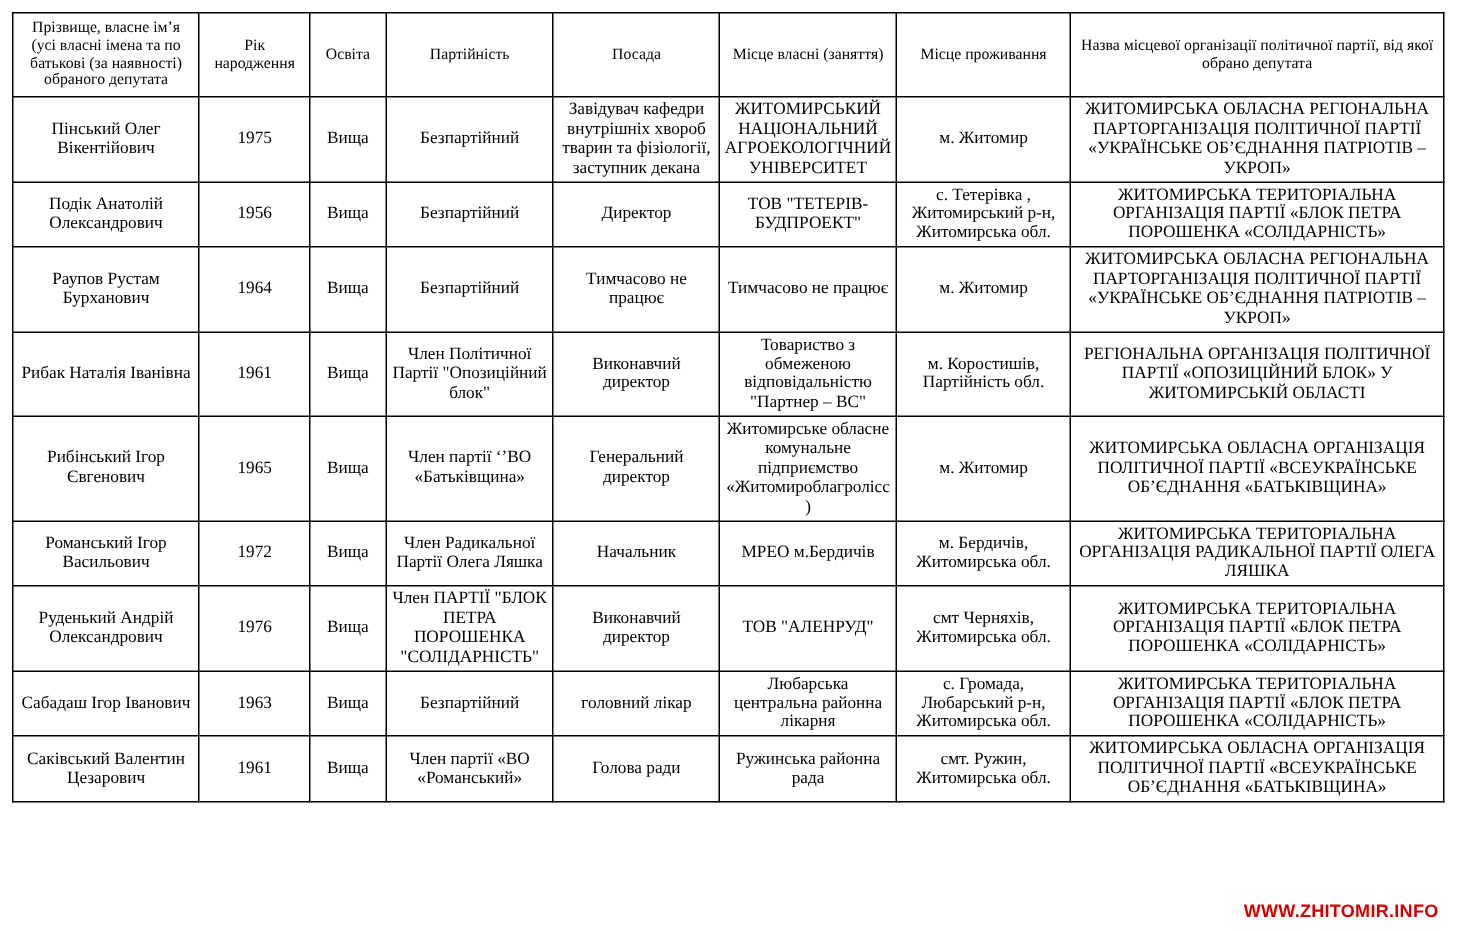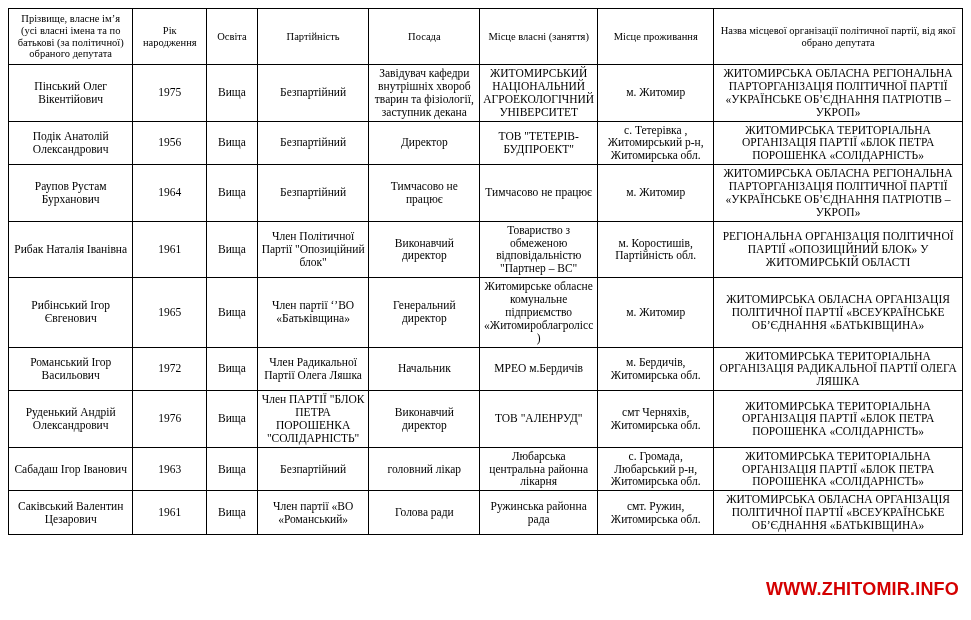--- a/index.html
+++ b/index.html
@@ -60,24 +60,24 @@
     text-align: left;
     padding-left: 6px;
   }
   td.party-org {
     font-size: 11px;
     margin-top: 48px;
   }
   .footer-brand {
     position: absolute;
     right: 12px;
-    bottom: 20px;
+    bottom: 6px;
     color: #d40000;
     font-family: "Liberation Sans", sans-serif;
-    font-size: 18px;
+    font-size: 12px;
     font-weight: bold;
     letter-spacing: 0.2px;
   }
 </style>
 </head>
 <body>
 
 <div class="page">
   <table class="deputies">
     <colgroup>
@@ -85,21 +85,21 @@
         <col class="c1">
         <col class="c2">
         <col class="c3">
       <col class="c4">
         <col class="c5">
         <col class="c6">
         <col class="c7">
     </colgroup>
     <thead>
       <tr>
-        <th>Прізвище, власне ім’я (усі власні імена та по батькові (за політичної) обраного депутата</th>
+        <th>Прізвище, власне ім’я (усі власні імена та по батькові (за наявності) обраного депутата</th>
         <th>Рік народження</th>
         <th>Освіта</th>
         <th>Партійність</th>
         <th>Посада</th>
         <th>Місце власні (заняття)</th>
         <th>Місце проживання</th>
         <th>Назва місцевої організації політичної партії, від якої обрано депутата</th>
       </tr>
     </thead>
     <tbody>

